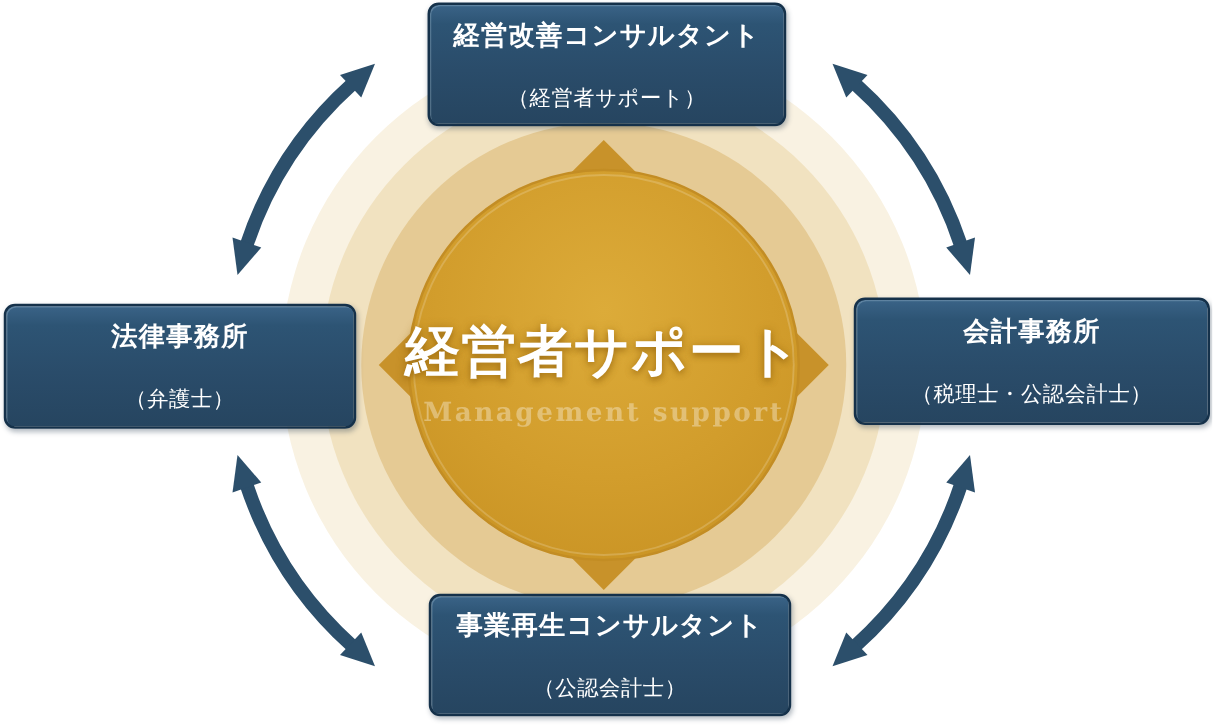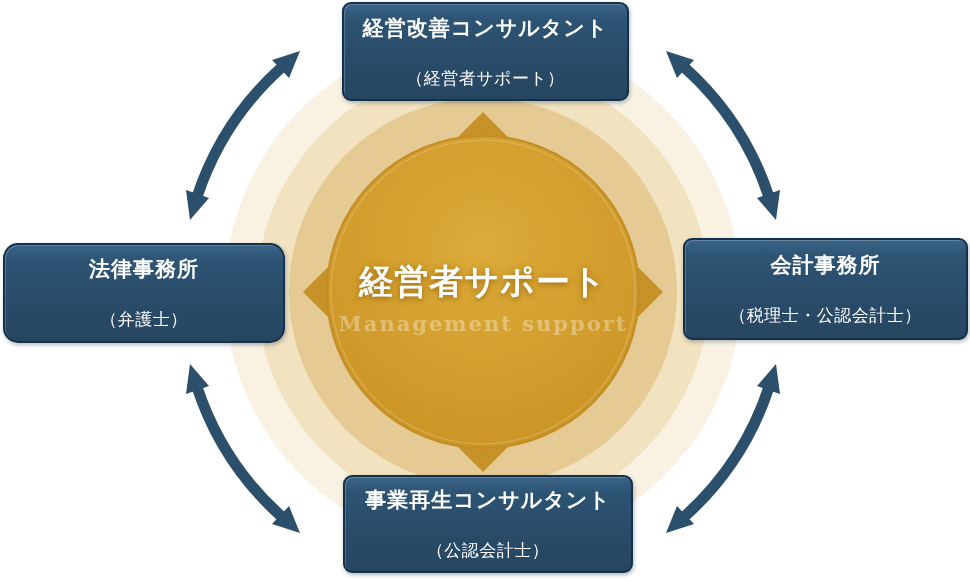--- a/index.html
+++ b/index.html
@@ -22,21 +22,21 @@
   
   .center-label {
     position: absolute;
     left: 483px; top: 297px;
     transform: translate(-50%, -50%);
     text-align: center;
     width: 330px;
     pointer-events: none;
   }
   .center-title {
-    font-size: 34px;
+    font-size: 44px;
     font-weight: bold;
     color: #ffffff;
     letter-spacing: 1px;
     text-shadow: 0 2px 5px rgba(146, 98, 14, 0.65), 0 0 8px rgba(160, 108, 18, 0.45);
     white-space: nowrap;
   }
   .center-sub {
     margin-top: 6px;
     font-size: 21px;
     color: rgba(255, 255, 255, 0.34);
@@ -66,21 +66,21 @@
     white-space: nowrap;
   }
   .node-sub {
     font-size: 17px;
     letter-spacing: 0.5px;
     white-space: nowrap;
   }
   .node-top    { left: 342px; top: 2px;   width: 287px; height: 99px;  }
   .node-right  { left: 683px; top: 238px; width: 285px; height: 102px; }
   .node-bottom { left: 343px; top: 475px; width: 290px; height: 98px;  }
-  .node-left   { left: 3px;   top: 243px; width: 282px; height: 100px; border-radius: 15px; }
+  .node-left   { left: 3px;   top: 243px; width: 282px; height: 100px; }
 </style>
 </head>
 <body>
 
 <div class="stage">
 
   <svg class="bg-svg" viewBox="0 0 970 582">
     <defs>
       <radialGradient id="goldGrad" cx="50%" cy="36%" r="78%">
         <stop offset="0%" stop-color="#dcab39"></stop>

